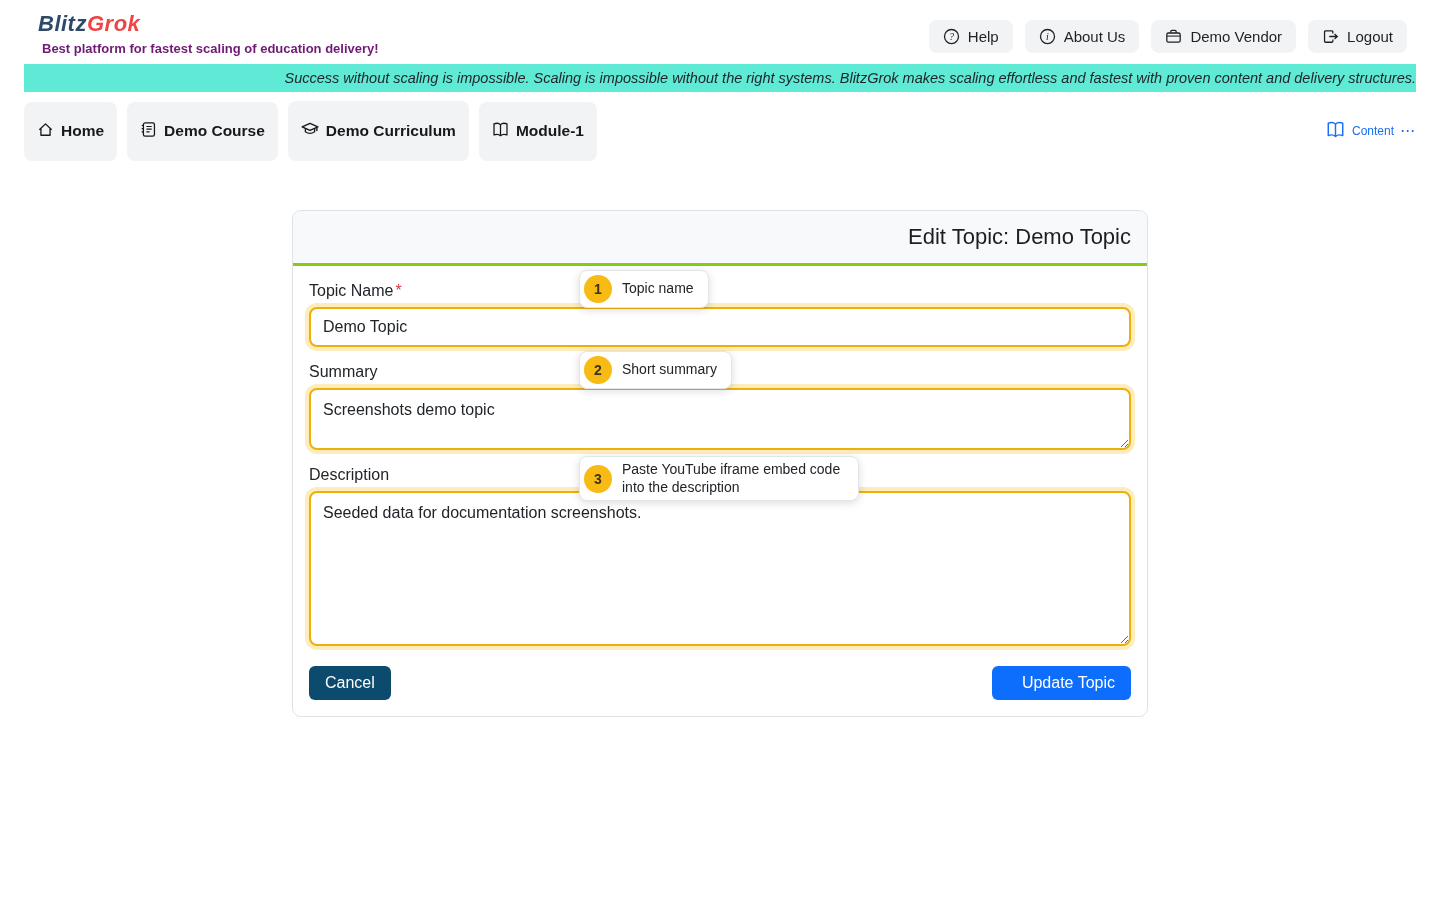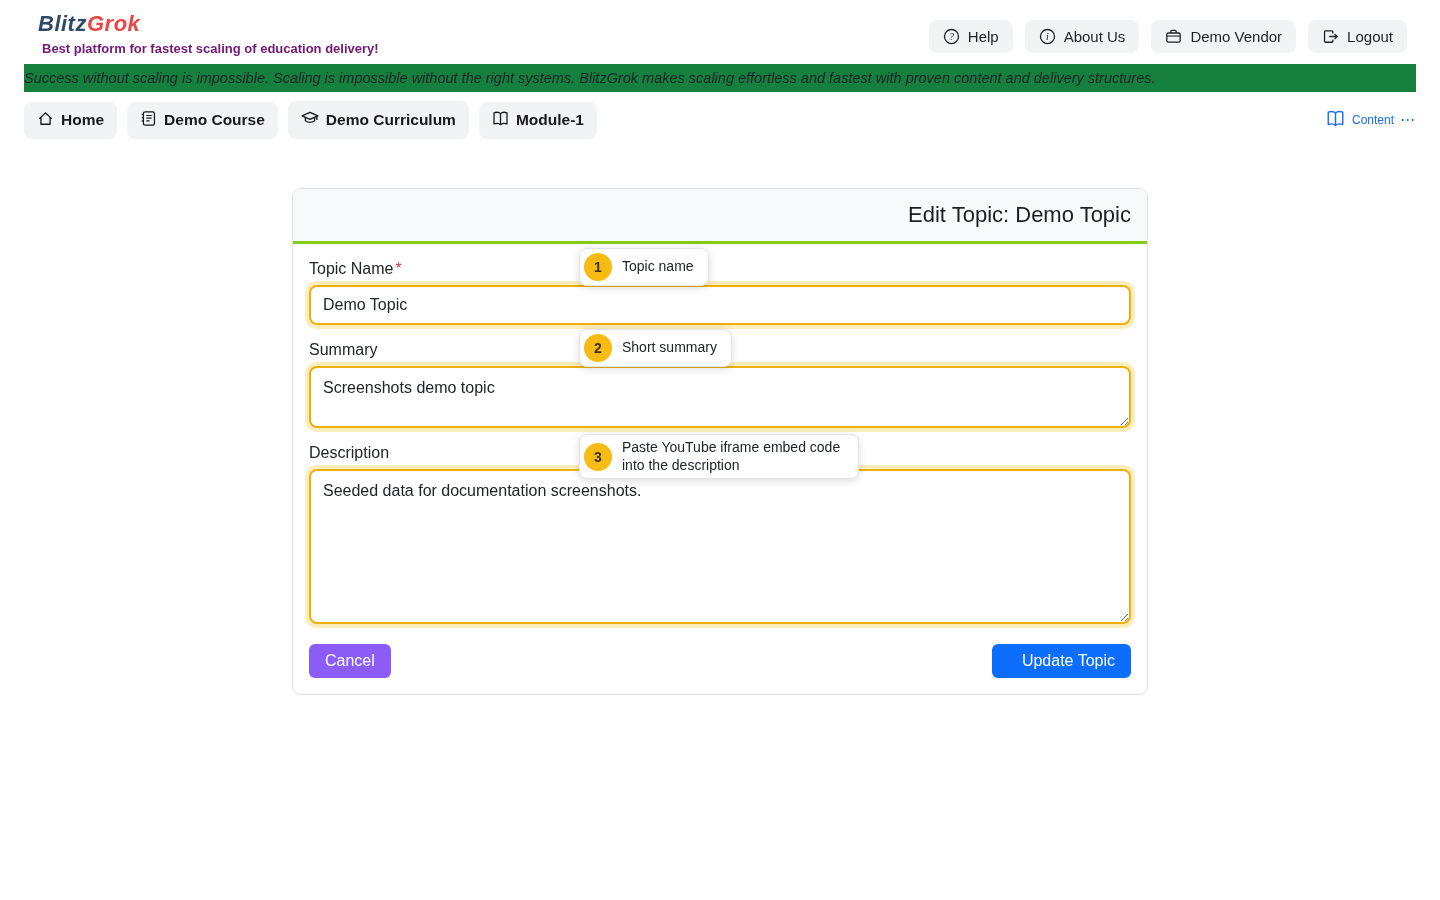--- a/index.html
+++ b/index.html
@@ -10,26 +10,26 @@
   .logo-block { padding-top: 2px; }
   .logo { font-size: 22px; font-weight: bold; font-style: italic; letter-spacing: 0.5px; line-height: 1.1; }
   .logo .part1 { color: #2e4a66; }
   .logo .part2 { color: #ee4444; }
   .tagline { margin-top: 5px; margin-left: 4px; font-size: 13px; font-weight: bold; color: #701a75; }
   .header-actions { display: flex; gap: 12px; margin-top: 10px; }
   .hbtn { display: flex; align-items: center; gap: 8px; background: #f1f3f5; border: none; border-radius: 8px; padding: 8px 14px; font-size: 15px; color: #1d2126; cursor: pointer; font-family: inherit; }
   .hbtn svg { display: block; }
 
   
-  .banner { margin: 0 24px; background: #15803d; height: 28px; display: flex; align-items: center; justify-content: flex-start; }
+  .banner { margin: 0 24px; background: #5eead4; height: 28px; display: flex; align-items: center; justify-content: flex-end; }
   .banner-text { font-size: 14.5px; font-style: italic; color: #1f2329; }
 
   
   .nav-row { display: flex; align-items: center; gap: 10px; margin: 9px 24px 0 24px; }
-  .crumb { display: flex; align-items: center; gap: 7px; background: #f1f3f5; border: none; border-radius: 8px; padding: 8px 13px; font-size: 15.5px; font-weight: 600; color: #16191d; cursor: pointer; font-family: inherit; }
+  .crumb { display: flex; align-items: center; gap: 7px; background: #f1f3f5; border: none; border-radius: 8px; padding: 19px 13px; font-size: 15.5px; font-weight: 600; color: #16191d; cursor: pointer; font-family: inherit; }
   .content-link { margin-left: auto; display: flex; align-items: center; gap: 7px; color: #186ef2; font-size: 12px; cursor: pointer; }
   .content-link .dots { font-weight: bold; letter-spacing: 1px; }
 
   
   .card { width: 856px; margin: 49px auto 0 auto; border: 1px solid #dee2e6; border-radius: 9px; background: #fff; }
   .card-header { background: #f8f9fa; border-bottom: 3px solid #84cc16; border-radius: 9px 9px 0 0; padding: 13px 16px; text-align: right; }
   .card-title { font-size: 22px; font-weight: 500; color: #1b1f24; }
   .card-body { padding: 16px; }
 
   .field-group { position: relative; margin-bottom: 16px; }
@@ -51,21 +51,21 @@
   .tour-badge { position: absolute; left: 270px; top: -12px; display: flex; align-items: center; gap: 10px;
     background: #fff; border: 1px solid #e3e6e9; border-radius: 8px; padding: 4px 14px 4px 4px;
     box-shadow: 0 2px 8px rgba(0,0,0,0.14); z-index: 5; white-space: nowrap; }
   .tour-badge.wide { white-space: normal; width: 280px; top: -10px; }
   .step-circle { flex: 0 0 28px; width: 28px; height: 28px; border-radius: 50%; background: #f7bb13;
     display: flex; align-items: center; justify-content: center; font-size: 14px; font-weight: bold; color: #3b3322; }
   .tour-text { font-size: 14px; color: #212529; line-height: 1.25; }
 
   .card-footer-row { display: flex; justify-content: space-between; align-items: center; margin-top: 20px; }
   .btn { border: none; border-radius: 6px; padding: 8px 16px; font-size: 16px; color: #fff; cursor: pointer; font-family: inherit; }
-  .btn-cancel { background: #8b5cf6; }
+  .btn-cancel { background: #0c4a6e; }
   .btn-primary { background: #0d6efd; padding-left: 30px; }
 </style>
 </head>
 <body>
 
 <div class="header">
   <div class="logo-block">
     <div class="logo">
       <span class="part1">Blitz</span><span class="part2">Grok</span>
     </div>

